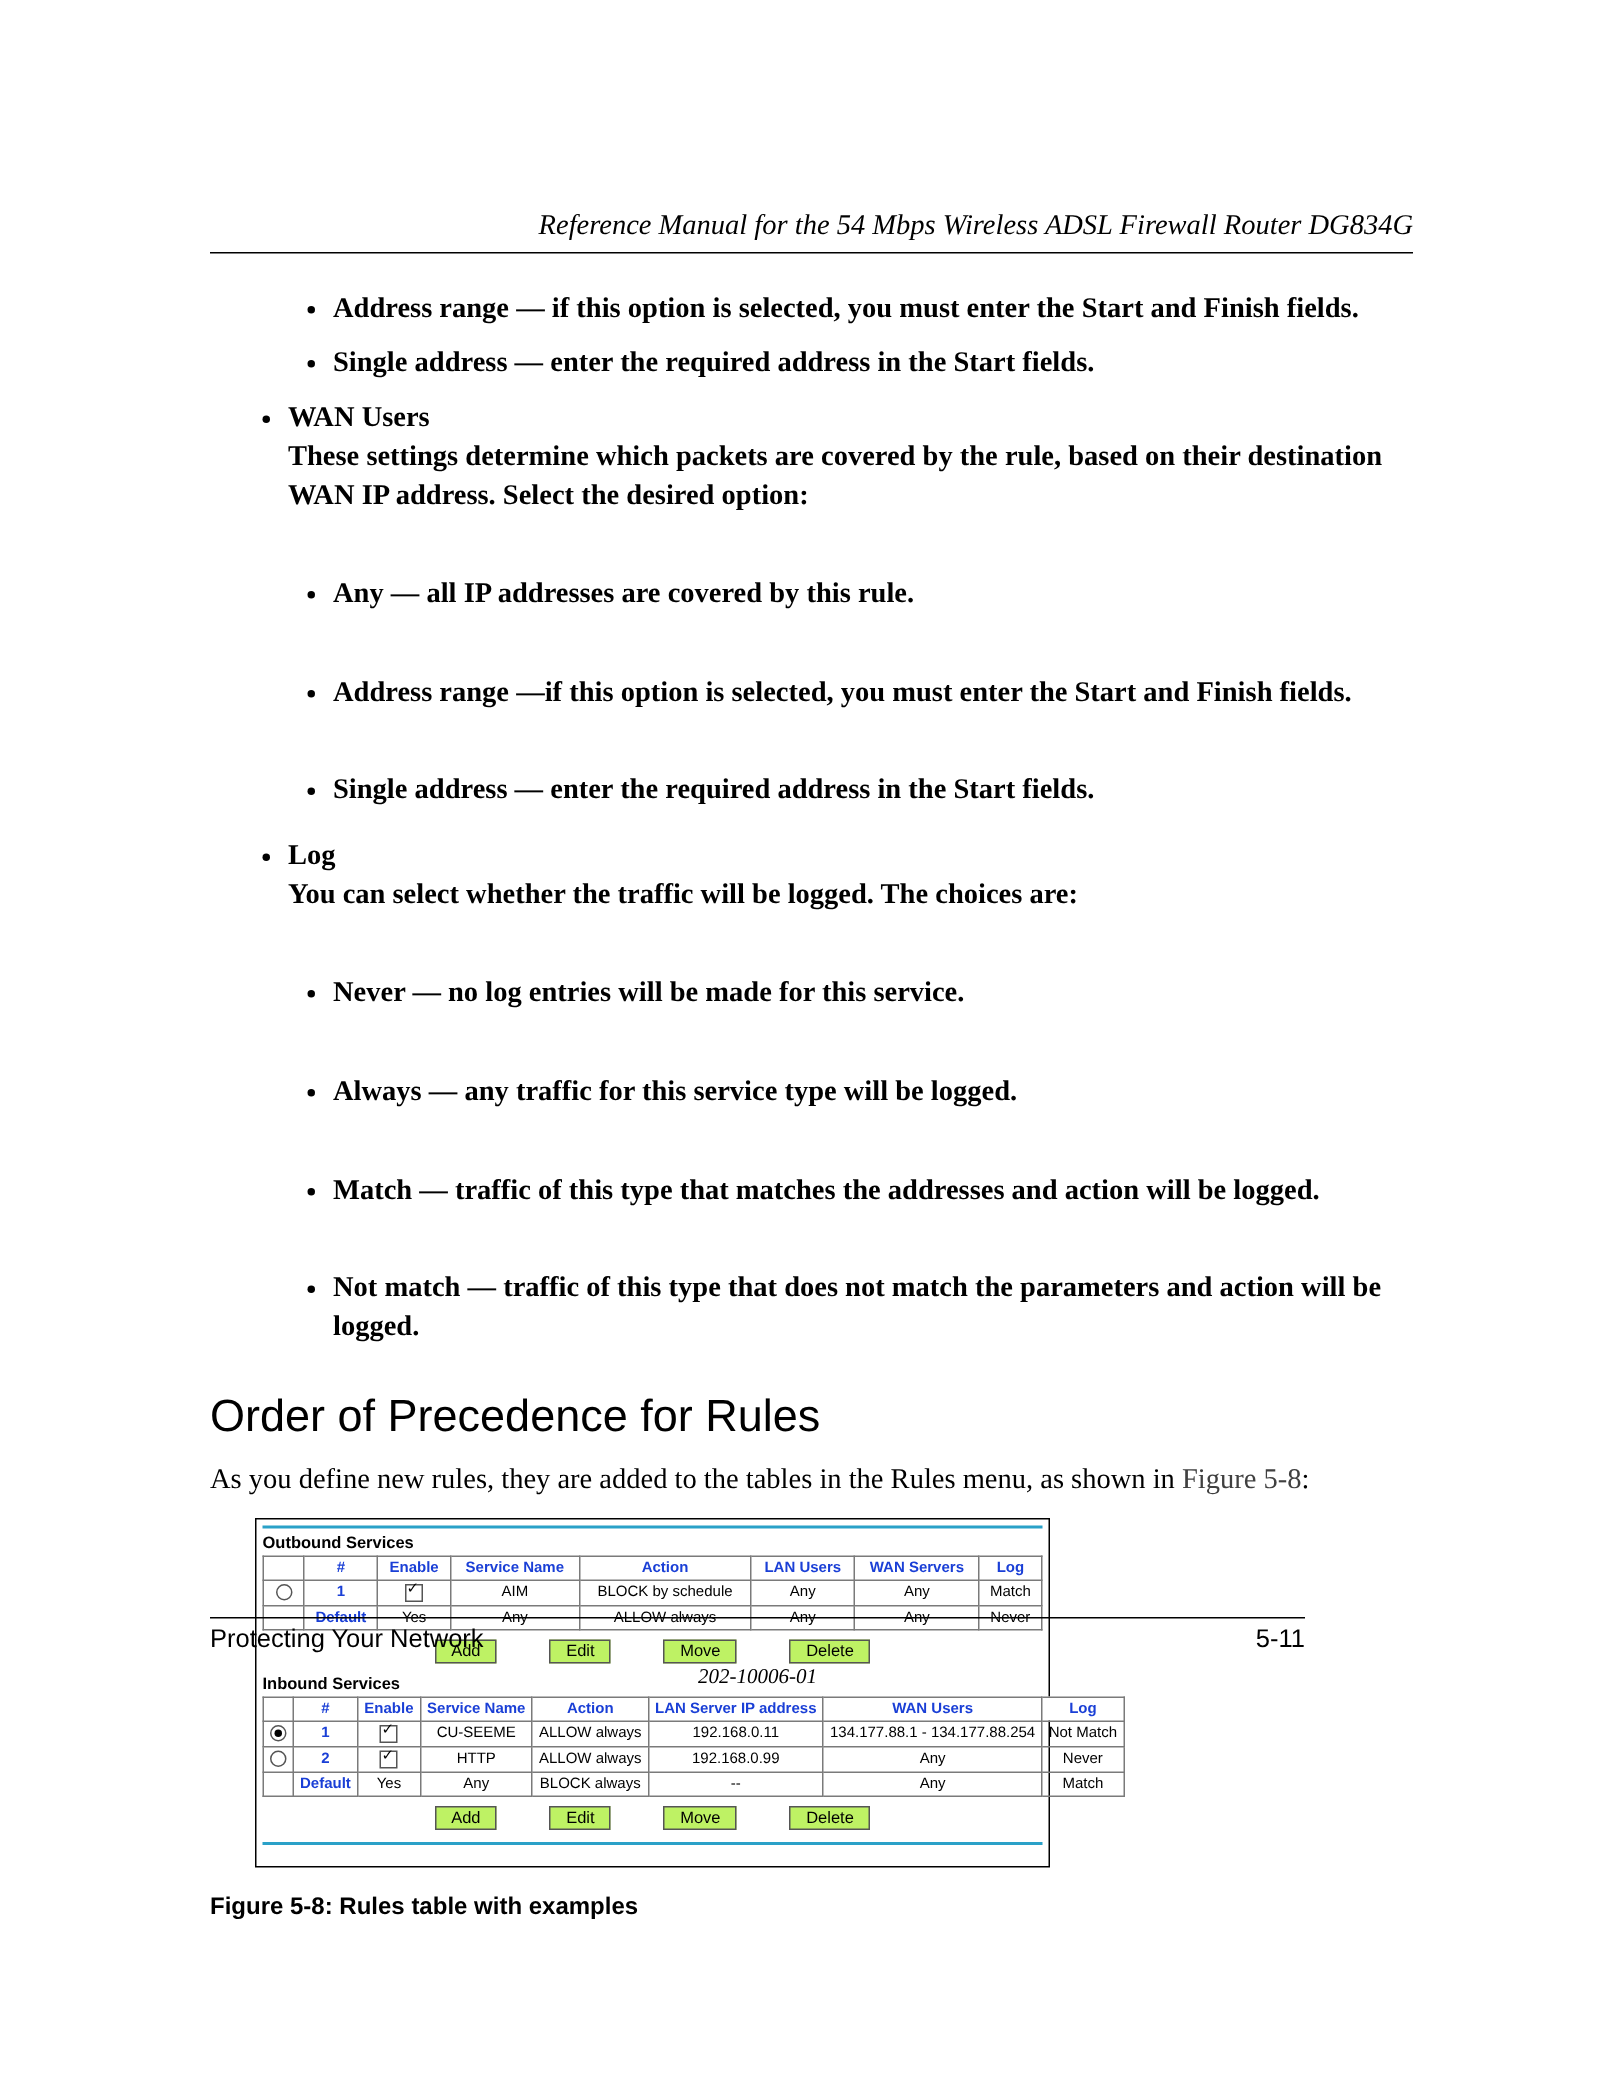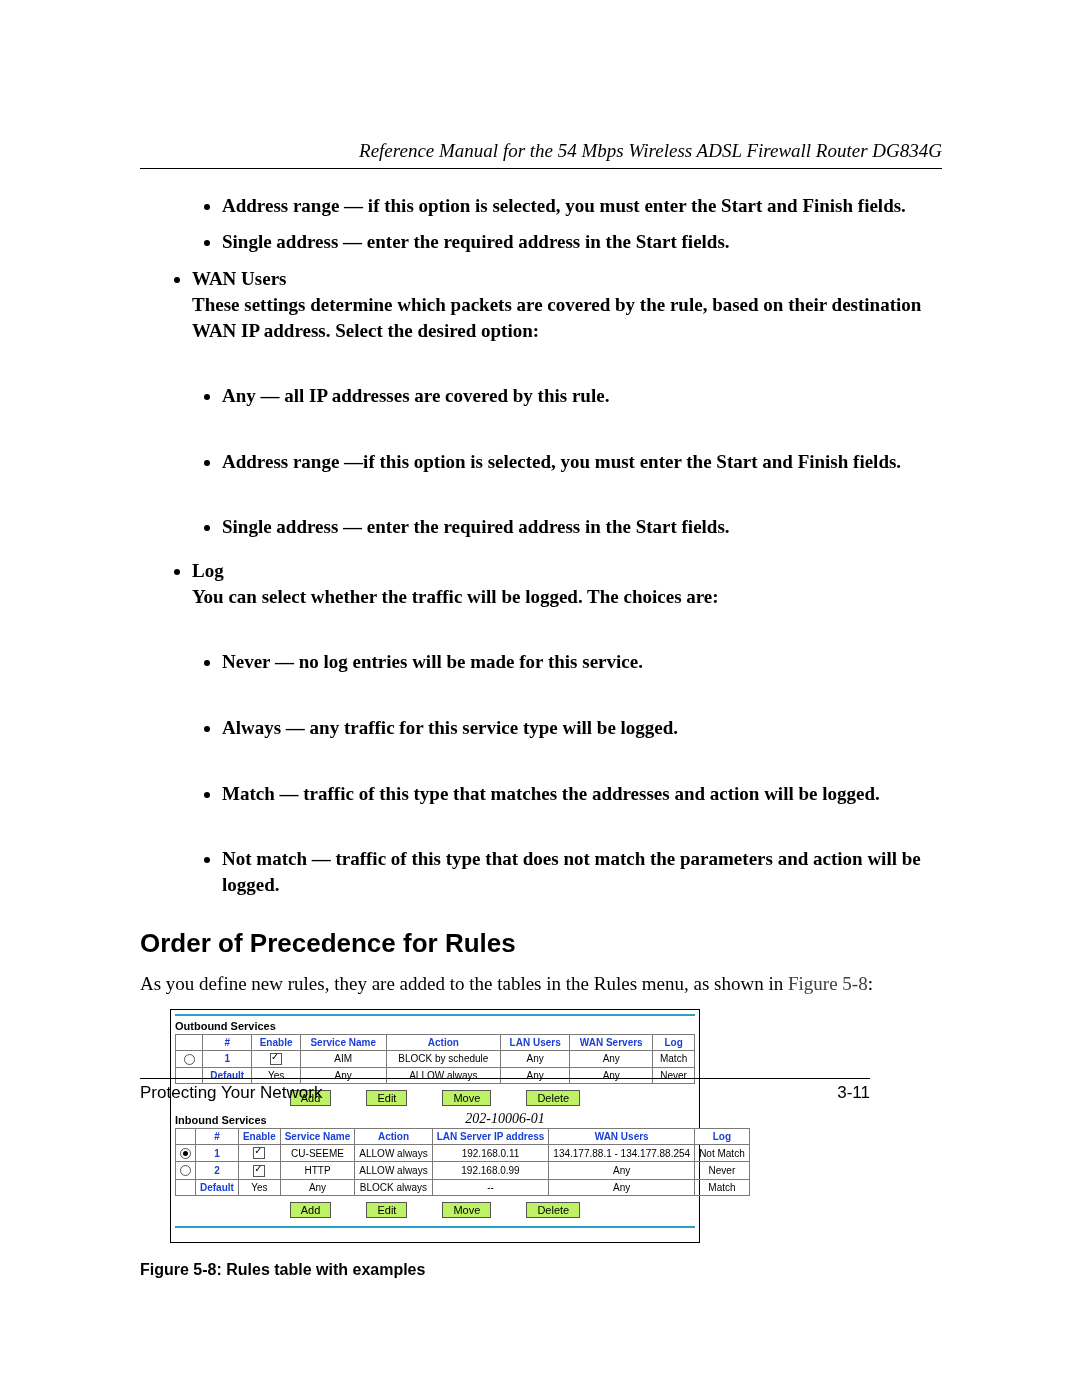--- a/index.html
+++ b/index.html
@@ -42,22 +42,22 @@
   }
   ul.inner {
     list-style: disc;
     padding-left: 30px;
     margin: 6px 0 10px 0;
   }
   ul.outer > li { margin-bottom: 10px; }
   ul.inner > li { margin-bottom: 8px; margin-top: 40px; }
   .section-heading {
     font-family: Arial, Helvetica, sans-serif;
-    font-weight: bold;
-    font-size: 26px;
+    font-weight: normal;
+    font-size: 30px;
     margin: 30px 0 14px 0;
   }
   .body-p {
     font-size: 19px;
     margin: 0 0 14px 0;
   }
   .fig-link { color: #404040; }
   .figure-box {
     border: 1px solid #000;
     width: 520px;
@@ -301,17 +301,17 @@
     </div>
     <hr class="cyan" style="margin-top:4px;">
   </div>
 
   <div class="caption">Figure 5-8:  Rules table with examples</div>
 
   <div class="footer">
     <hr class="foot-rule">
     <div class="foot-line">
       <span>Protecting Your Network</span>
-      <span>3-11</span>
+      <span>5-11</span>
     </div>
     <div class="doc-num">202-10006-01</div>
   </div>
 </div>
 
 </body></html>

